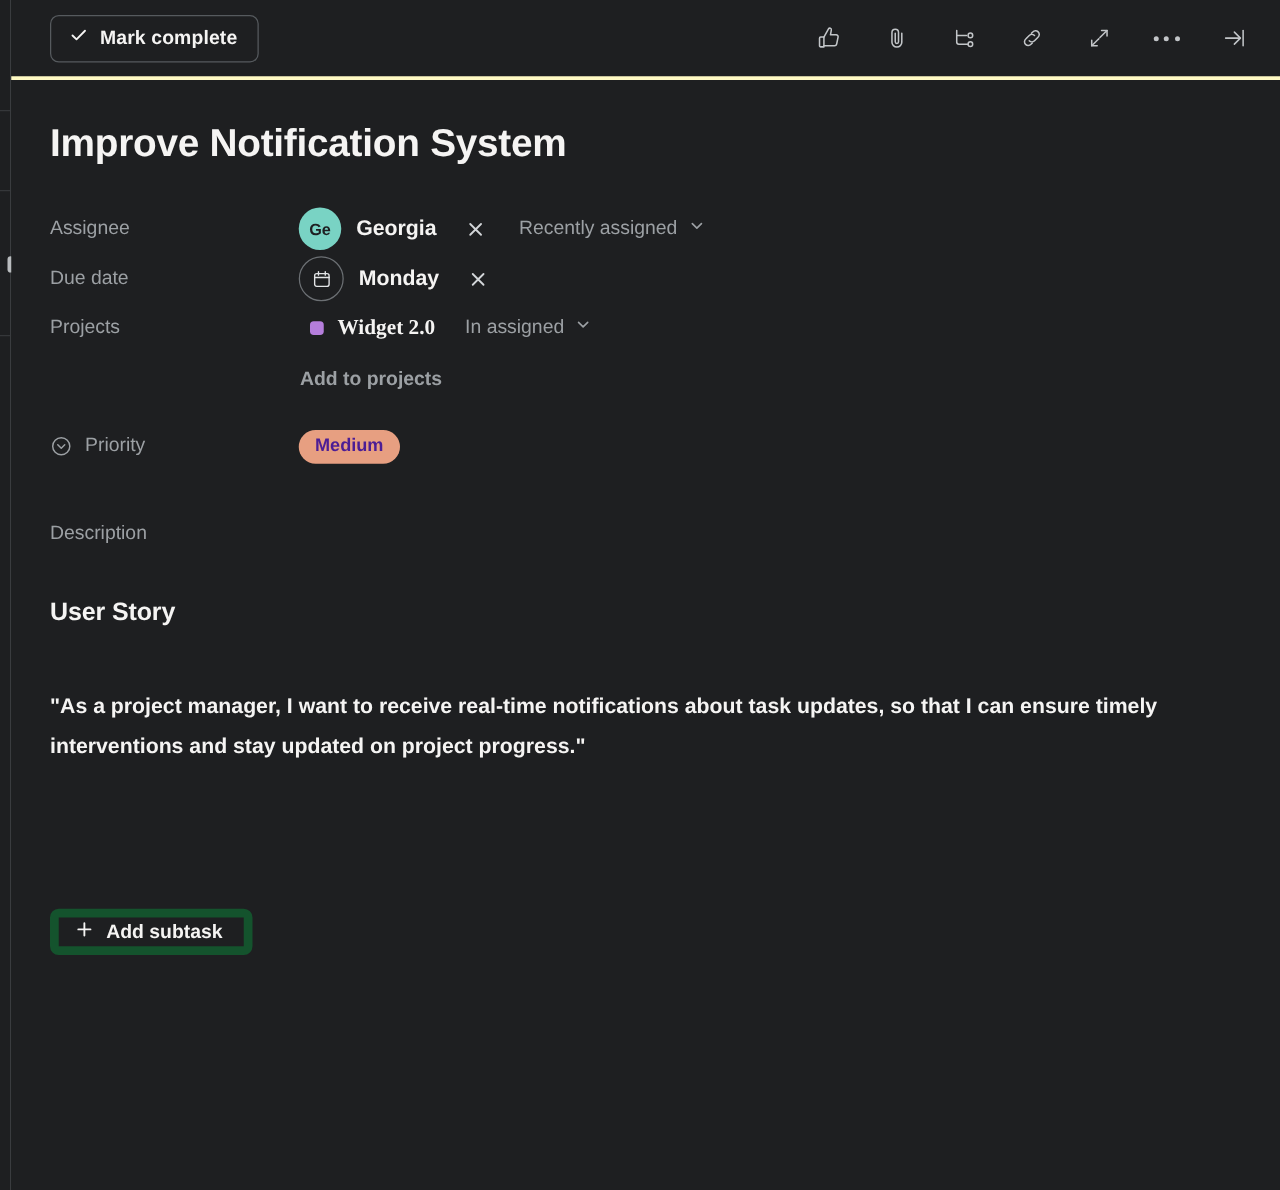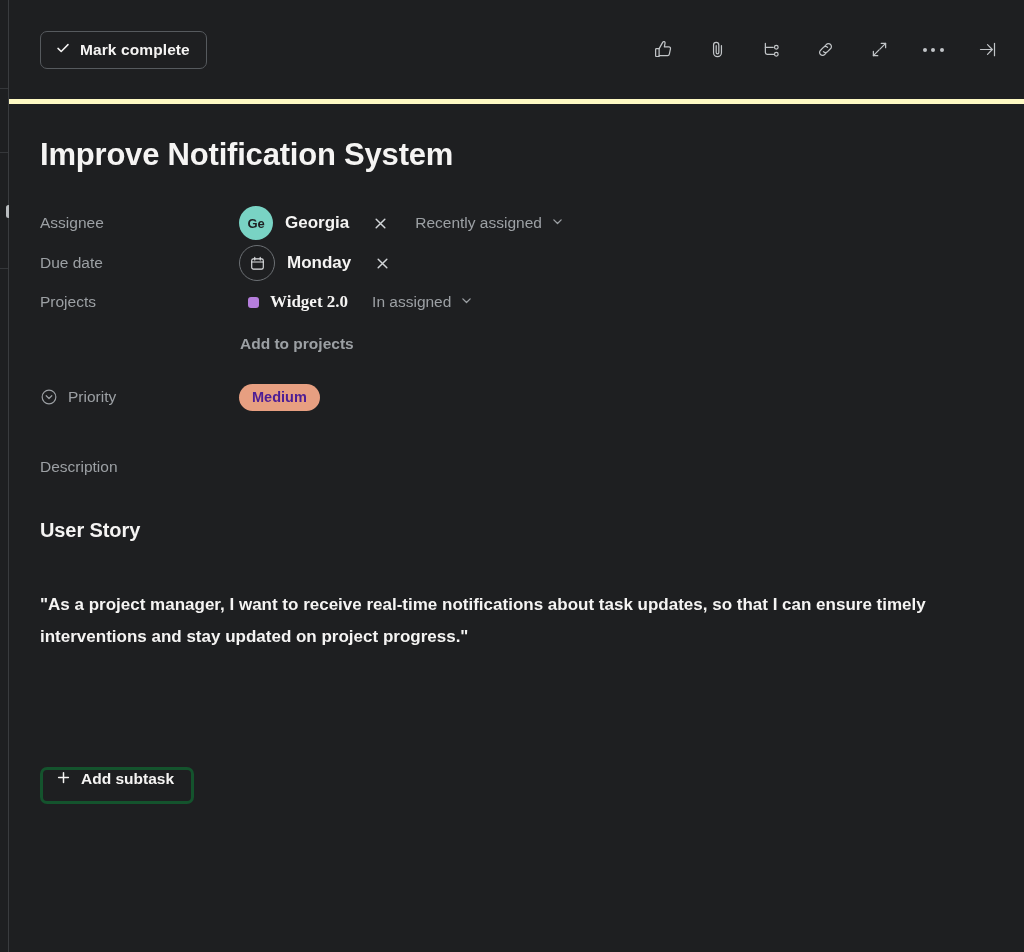--- a/index.html
+++ b/index.html
@@ -59,22 +59,22 @@
   
   .pane {
     flex: 1 1 auto;
     height: 952px;
     position: relative;
     background: #1e1f21;
   }
 
   
   .header {
-    height: 104px;
-    border-bottom: 5px solid #fef9c3;
+    height: 64px;
+    border-bottom: 3px solid #fef9c3;
     display: flex;
     align-items: center;
     padding: 0 22px 0 31px;
     gap: 44px;
   }
 
   .mark-complete {
     display: inline-flex;
     align-items: center;
     gap: 9px;
@@ -292,24 +292,25 @@
     font-size: 17px;
     font-weight: 700;
     line-height: 1.88;
     color: #f5f4f3;
     max-width: 928px;
   }
 
   .add-subtask {
     margin-top: 114px;
     display: inline-flex;
+    align-items: center;
     gap: 10px;
     height: 37px;
     padding: 0 17px 0 13px;
-    border: 3px solid #14532d;
+    border: 7px solid #14532d;
     border-radius: 7px;
     background: transparent;
     color: #f5f4f3;
     font-size: 15.5px;
     font-weight: 700;
     cursor: pointer;
     white-space: nowrap;
   }
 </style>
 </head>

